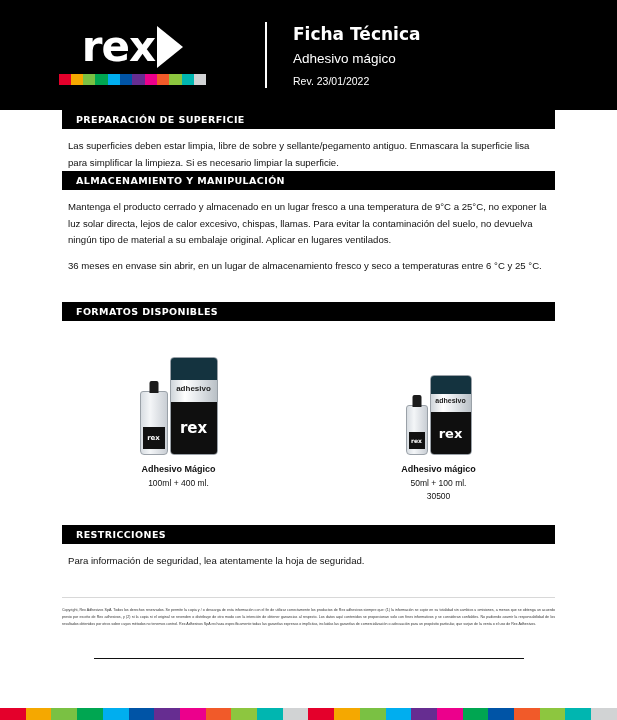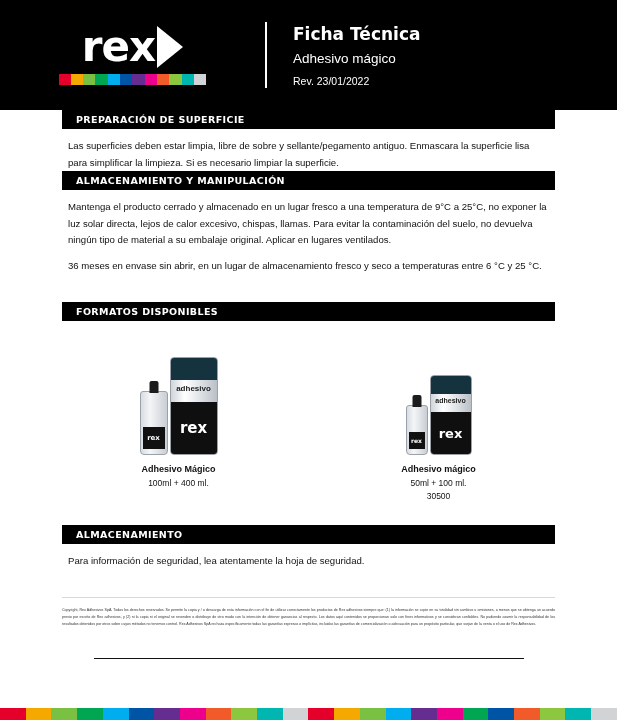--- a/index.html
+++ b/index.html
@@ -298,21 +298,21 @@
           <div class="body-label">rex</div>
         </div>
       </div>
       <div class="product-name">Adhesivo mágico</div>
       <div class="product-size">50ml + 100 ml.</div>
       <div class="product-code">30500</div>
     </div>
 
   </div>
 
-  <div class="section-bar" style="margin-top:22px;">ALMACENAMIENTO</div>
+  <div class="section-bar" style="margin-top:22px;">RESTRICCIONES</div>
   <div class="section-body">Para información de seguridad, lea atentamente la hoja de seguridad.</div>
 
 </div>
 
 <div class="legal">Copyright, Rex Adhesivos SpA. Todos los derechos reservados. Se permite la copia y / o descarga de esta información con el fin de utilizar correctamente los productos de Rex adhesivos siempre que: (1) la información se copie en su totalidad sin cambios u omisiones, a menos que se obtenga un acuerdo previo por escrito de Rex adhesivos, y (2) ni la copia ni el original se revenden o distribuye de otro modo con la intención de obtener ganancias al respecto. Los datos aquí contenidos se proporcionan solo con fines informativos y se consideran confiables. No pudiendo asumir la responsabilidad de los resultados obtenidos por otros sobre cuyos métodos no tenemos control. Rex Adhesivos SpA rechaza específicamente todas las garantías expresas o implícitas, incluidas las garantías de comercialización o adecuación para un propósito particular, que surjan de la venta o el uso de Rex Adhesivos.</div>
 <div class="sign-line"></div>
 
 <div class="footer-strip" id="footer-strip">
     <span style="background: rgb(228, 0, 43);"></span>
     <span style="background: rgb(245, 168, 0);"></span>

